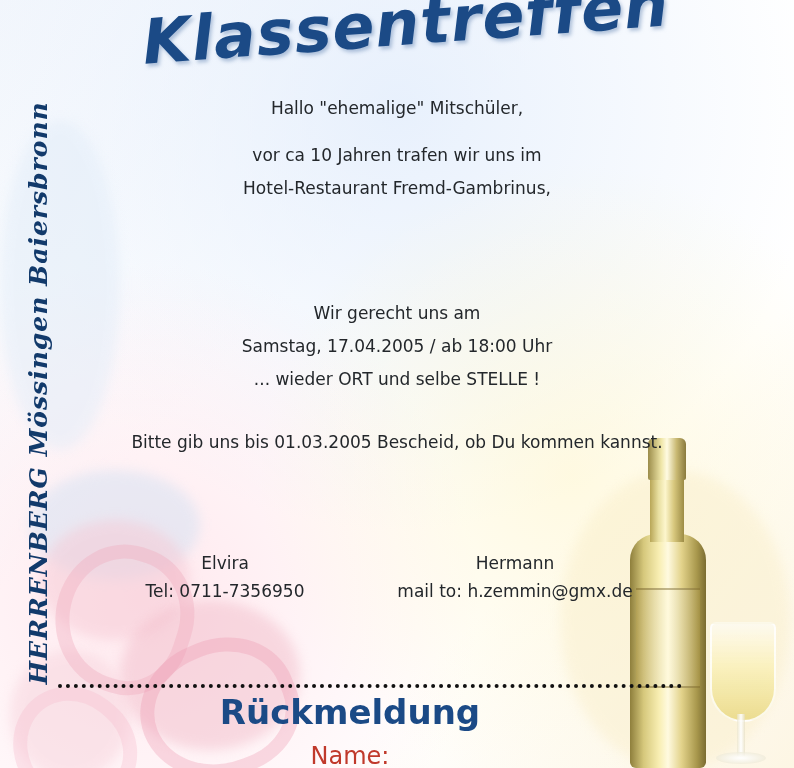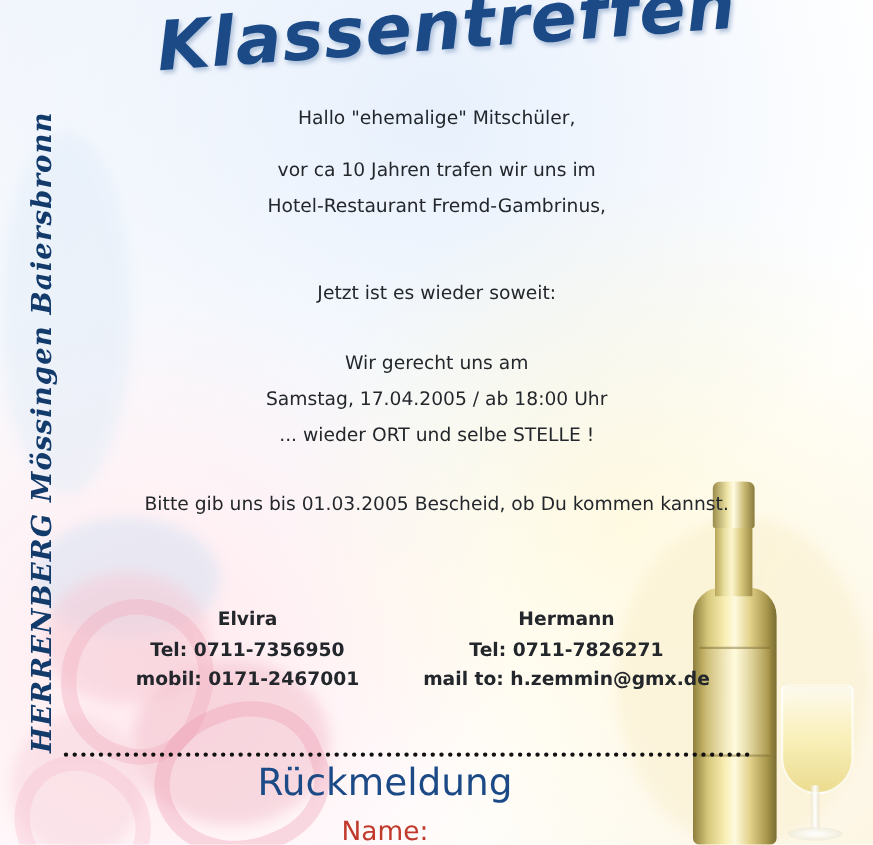--- a/index.html
+++ b/index.html
@@ -173,21 +173,20 @@
   .gap-lg { height: 30px; }
 
   
   .contacts {
     position: absolute;
     left: 90px;
     top: 550px;
     width: 560px;
     display: flex;
     justify-content: space-between;
-    font-weight: bold;
   }
   .contact-col {
     width: 270px;
     text-align: center;
     font-size: 17px;
     color: #23272b;
     line-height: 1.55;
   }
   .contact-col .cname { margin-bottom: 2px; }
 
@@ -201,20 +200,21 @@
   }
   .ruck {
     position: absolute;
     left: 0;
     top: 692px;
     width: 700px;
     text-align: center;
     font-size: 34px;
     color: #1b4a86;
     font-family: "DejaVu Sans", sans-serif;
+    font-weight: bold;
   }
   .name-label {
     position: absolute;
     left: 0;
     top: 742px;
     width: 700px;
     text-align: center;
     font-size: 24px;
     color: #c0392b;
     font-family: "DejaVu Sans", sans-serif;
@@ -254,44 +254,41 @@
 
   <div class="body-text">
     <p class="line">Hallo "ehemalige" Mitschüler,</p>
     <div class="gap-lg"></div>
     <p class="line">vor ca 10 Jahren trafen wir uns im</p>
     <div class="gap-sm"></div>
     <p class="line">Hotel-Restaurant Fremd-Gambrinus,</p>
     <div class="gap-sm"></div>
     <div class="gap-lg"></div>
     <div class="gap-sm"></div>
-    <p class="line">Jetzt ist es wieder soweit:</p>
     <div class="gap-lg"></div>
     <div class="gap-sm"></div>
     <p class="line">Wir gerecht uns am</p>
     <div class="gap-sm"></div>
     <p class="line">Samstag, 17.04.2005   /  ab 18:00 Uhr</p>
     <div class="gap-sm"></div>
     <p class="line">... wieder ORT  und selbe STELLE !</p>
     <div class="gap-lg"></div>
     <div class="gap-sm"></div>
     <p class="line">Bitte gib uns bis 01.03.2005 Bescheid, ob Du kommen kannst.</p>
     <div class="gap-lg"></div>
     <div class="gap-md"></div>
   </div>
 
   <div class="contacts">
     <div class="contact-col">
       <div class="cname">Elvira</div>
       <div>Tel: 0711-7356950</div>
-      <div>mobil:  0171-2467001</div>
     </div>
     <div class="contact-col">
       <div class="cname">Hermann</div>
-      <div>Tel: 0711-7826271</div>
       <div>mail to: h.zemmin@gmx.de</div>
       <div></div>
     </div>
   </div>
 
   <div class="divider"></div>
   <div class="ruck">Rückmeldung</div>
   <div class="name-label">Name:</div>
 
 </div>

